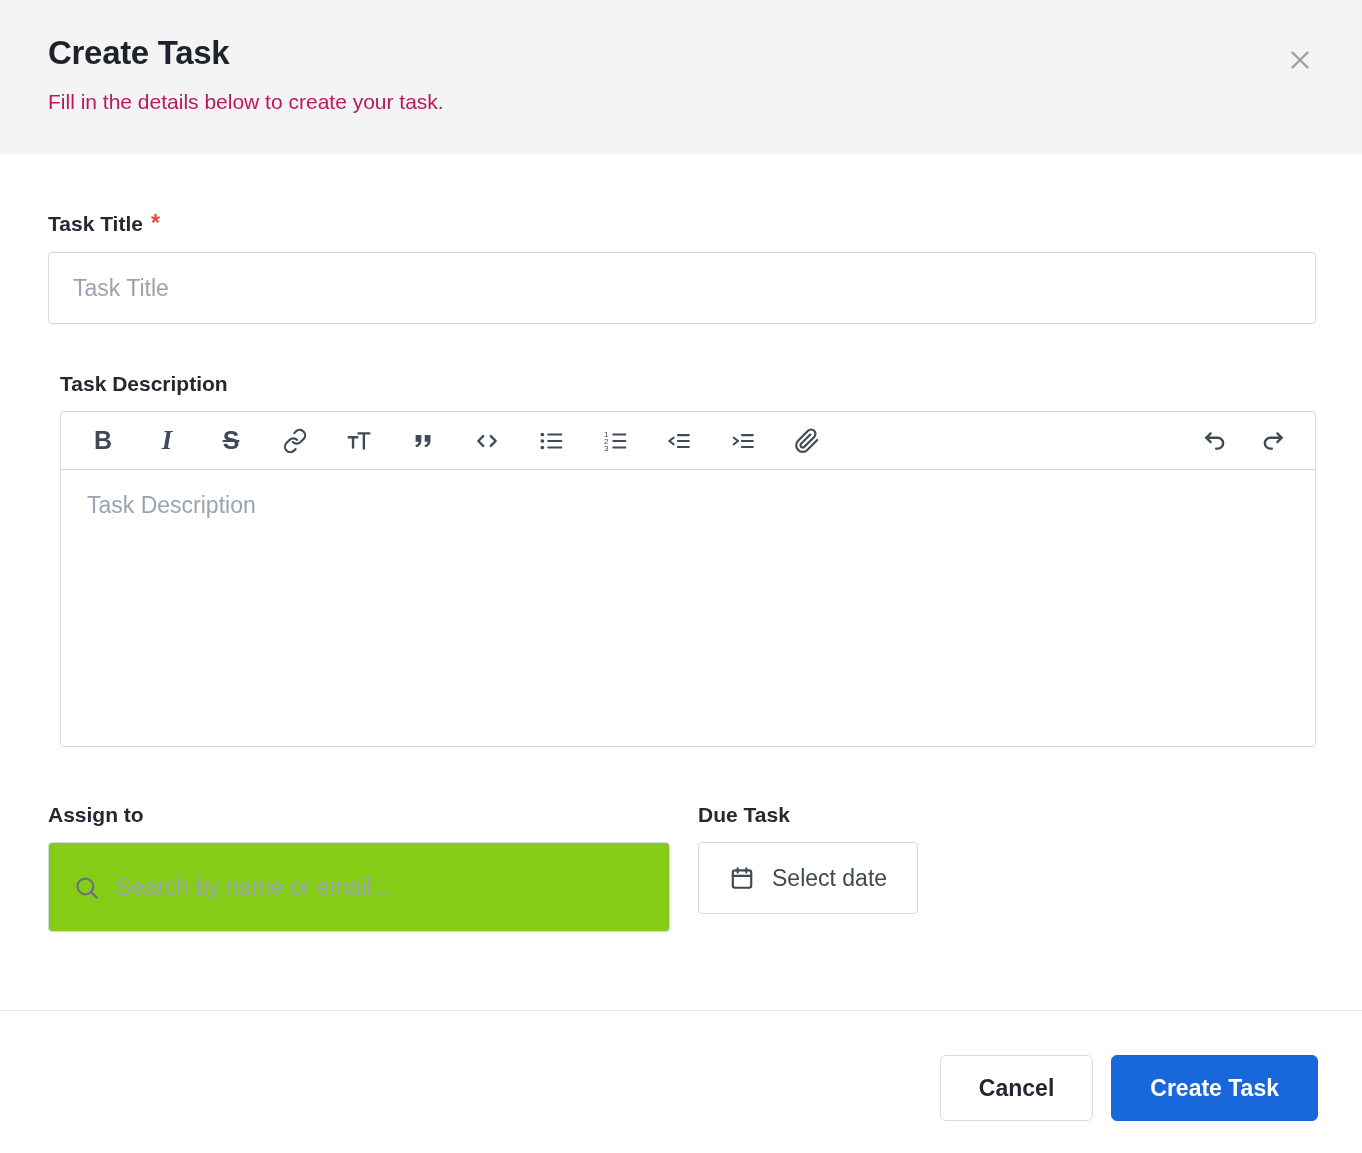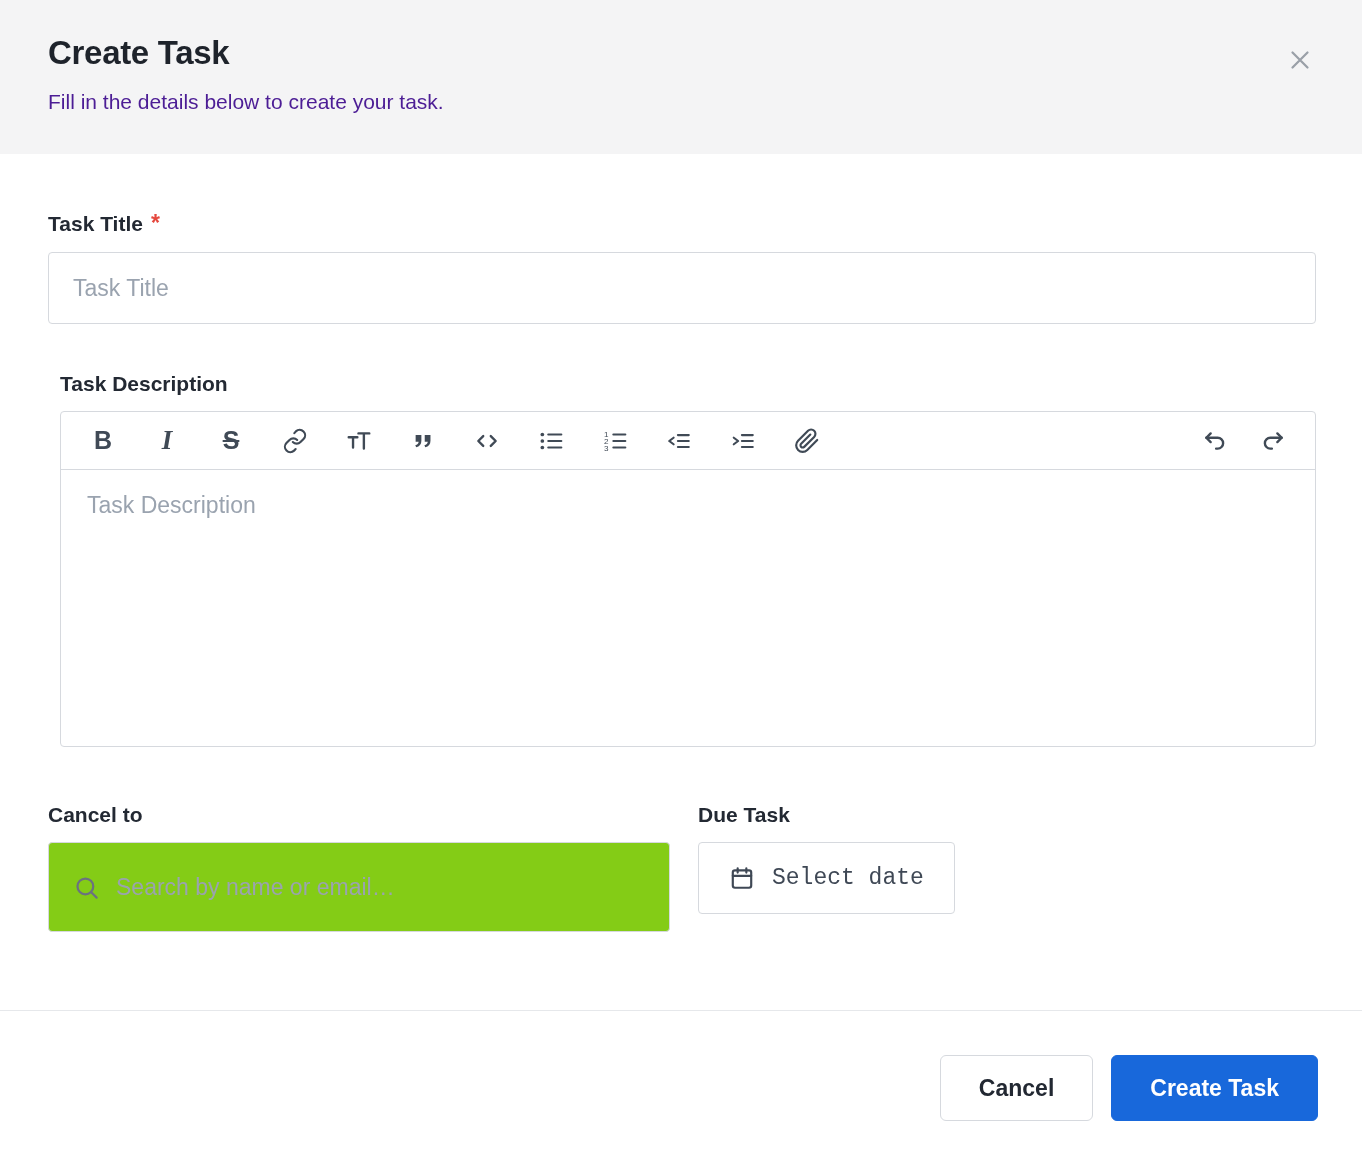--- a/index.html
+++ b/index.html
@@ -25,21 +25,21 @@
   }
   .modal-header h1 {
     font-size: 33px;
     font-weight: 700;
     color: #1e232b;
     letter-spacing: -0.3px;
   }
   .modal-header p {
     margin-top: 18px;
     font-size: 21px;
-    color: #4c1d95;
+    color: #be185d;
   }
   .close-btn {
     position: absolute;
     top: 42px;
     right: 44px;
     width: 36px;
     height: 36px;
     border: none;
     background: transparent;
     color: #9aa0a8;
@@ -164,21 +164,21 @@
   .date-btn {
     display: inline-flex;
     align-items: center;
     gap: 17px;
     height: 72px;
     padding: 0 30px;
     border: 1px solid #d6d9de;
     border-radius: 4px;
     background: #fff;
     font-size: 23px;
-    font-family: Liberation Mono, monospace;
+    font-family: Liberation Sans, sans-serif;
     color: #3f4855;
     cursor: pointer;
   }
   .date-btn svg { width: 26px; height: 26px; color: #3f4855; }
 
   
   .modal-footer {
     margin-top: 62px;
     border-top: 1px solid #e6e8eb;
     padding: 44px 44px 32px 44px;
@@ -333,21 +333,21 @@
         </div>
 
         <textarea class="editor-area" placeholder="Task Description" style=""></textarea>
       </div>
     </div>
 
     <div class="row">
 
       <div class="col-assign">
         <div class="field-label">
-          <span>Cancel to</span>
+          <span>Assign to</span>
         </div>
         <div class="search-wrap">
           <svg viewBox="0 0 24 24" fill="none" stroke="currentColor" stroke-width="2" stroke-linecap="round">
             <circle cx="11" cy="11" r="7"></circle>
             <path d="M21 21l-4.8-4.8"></path>
           </svg>
           <input type="text" placeholder="Search by name or email…" style="">
         </div>
       </div>
 

